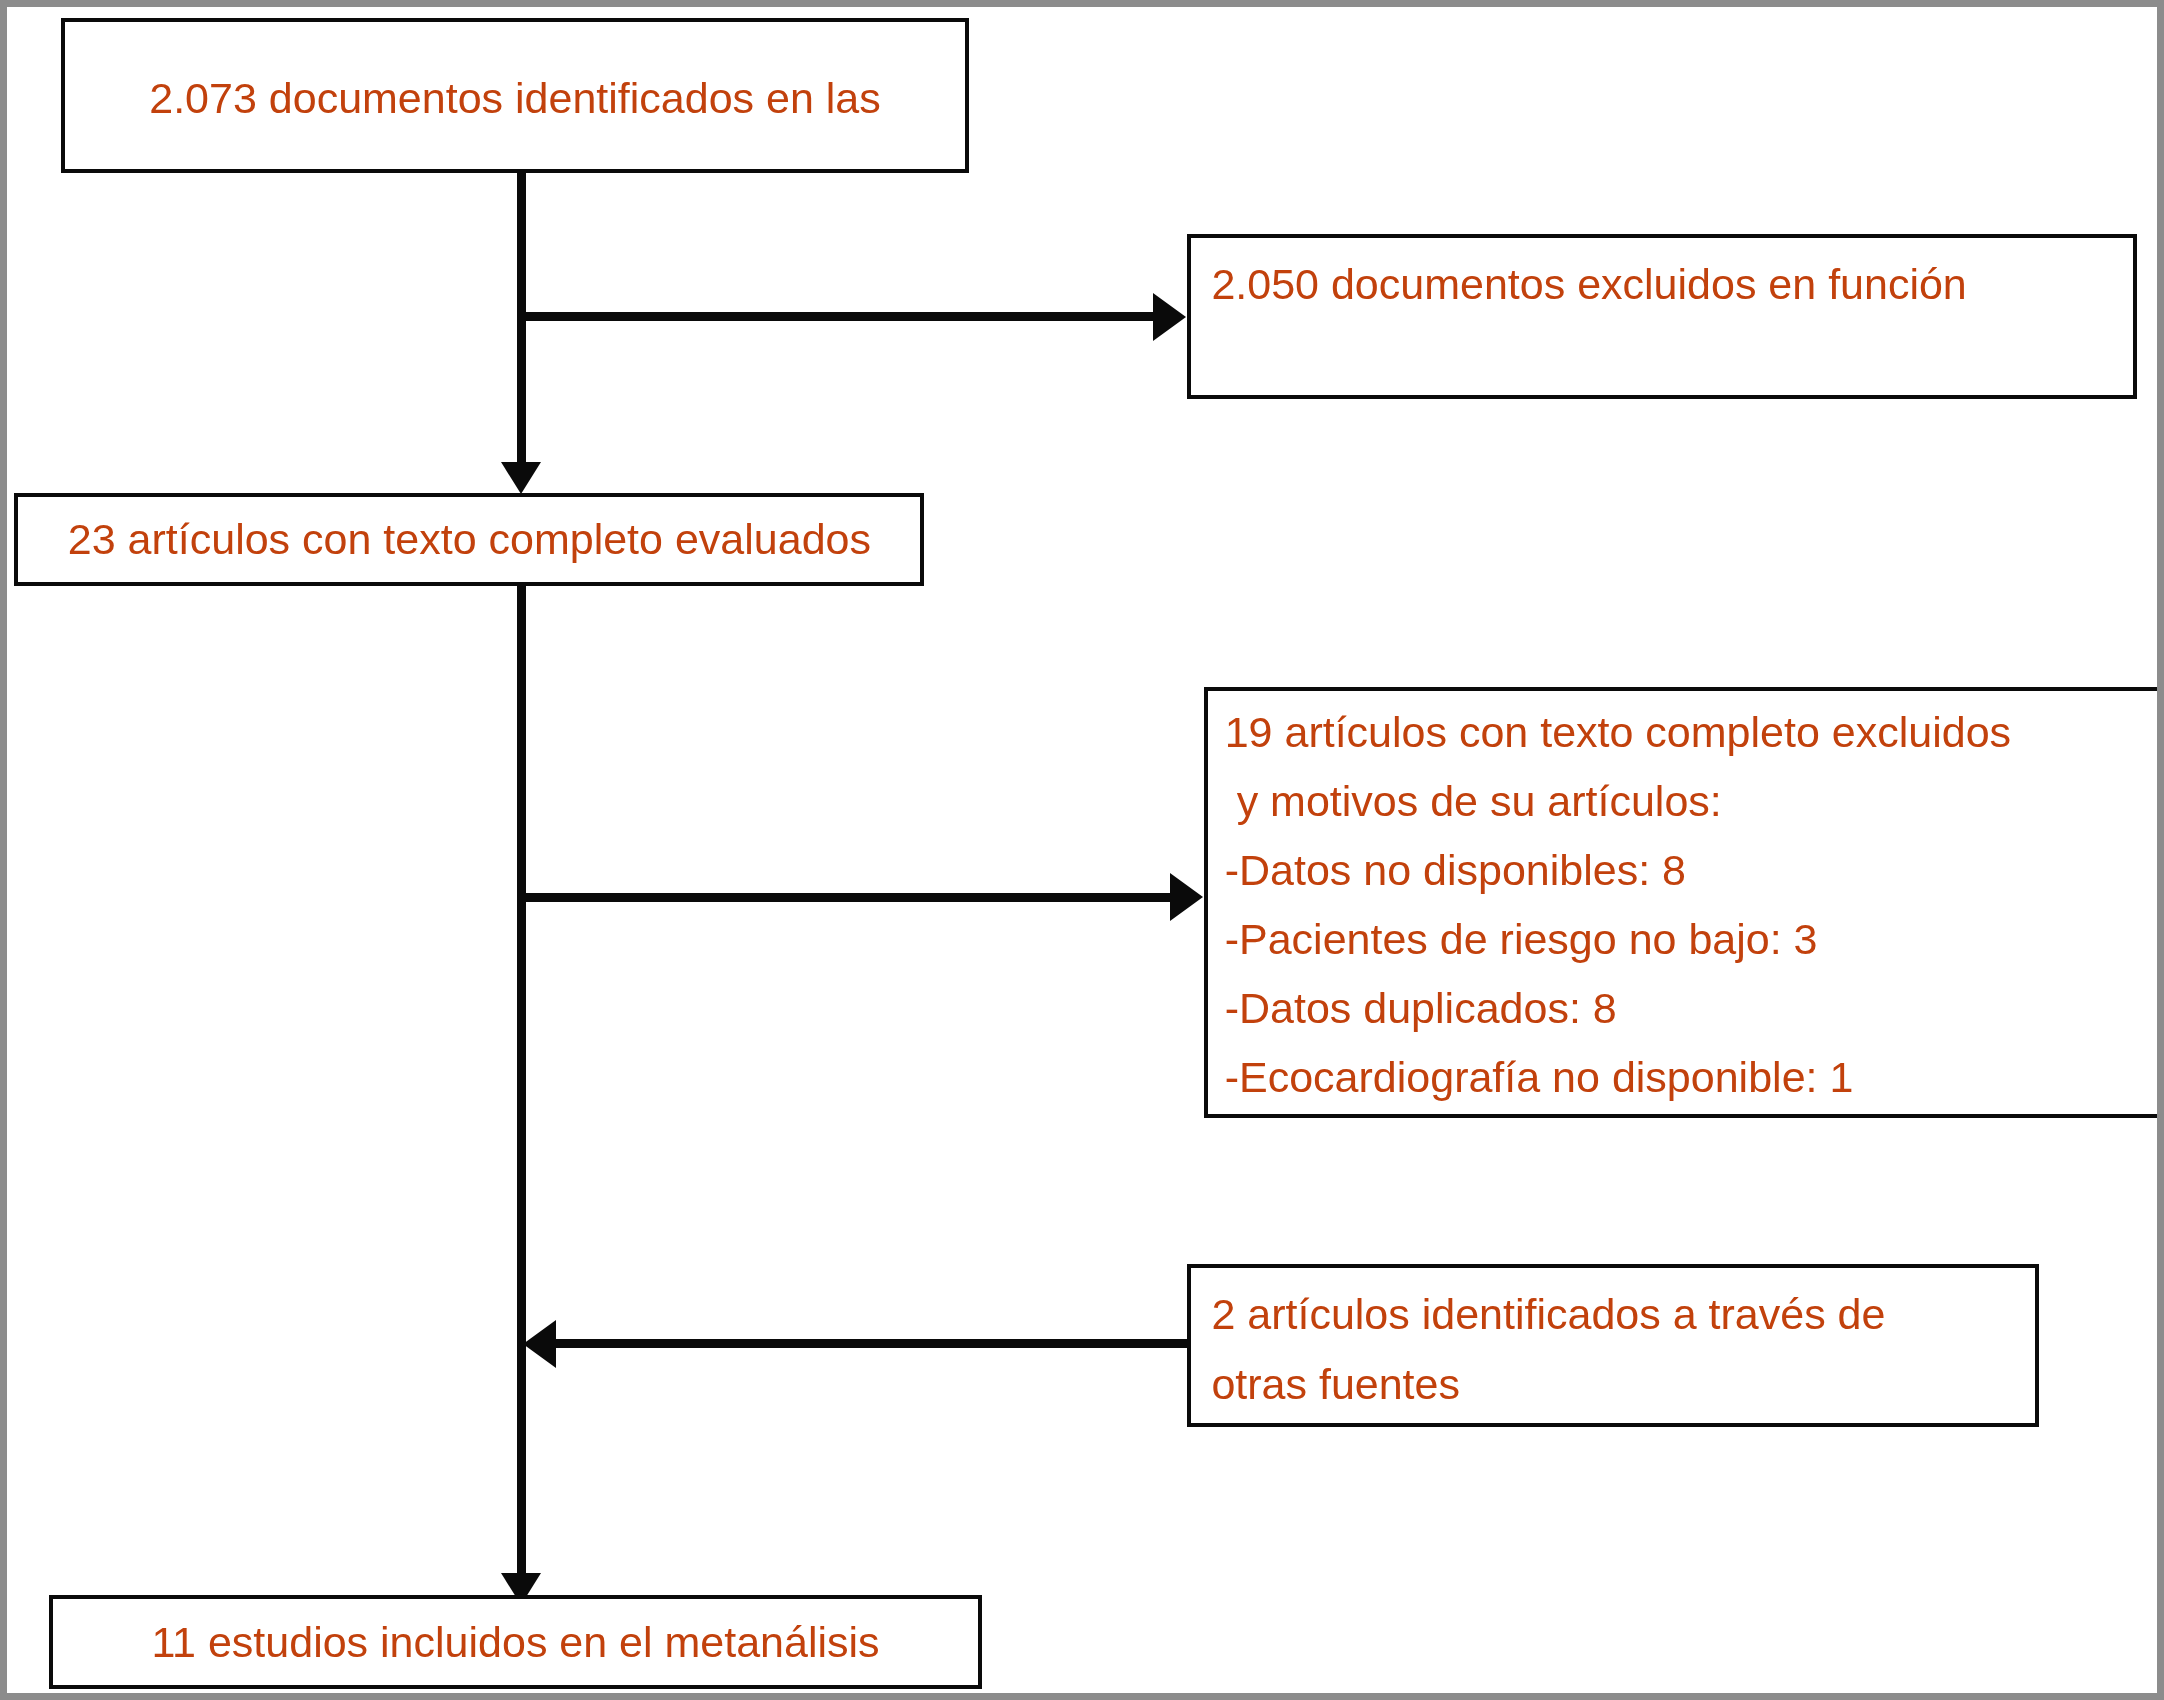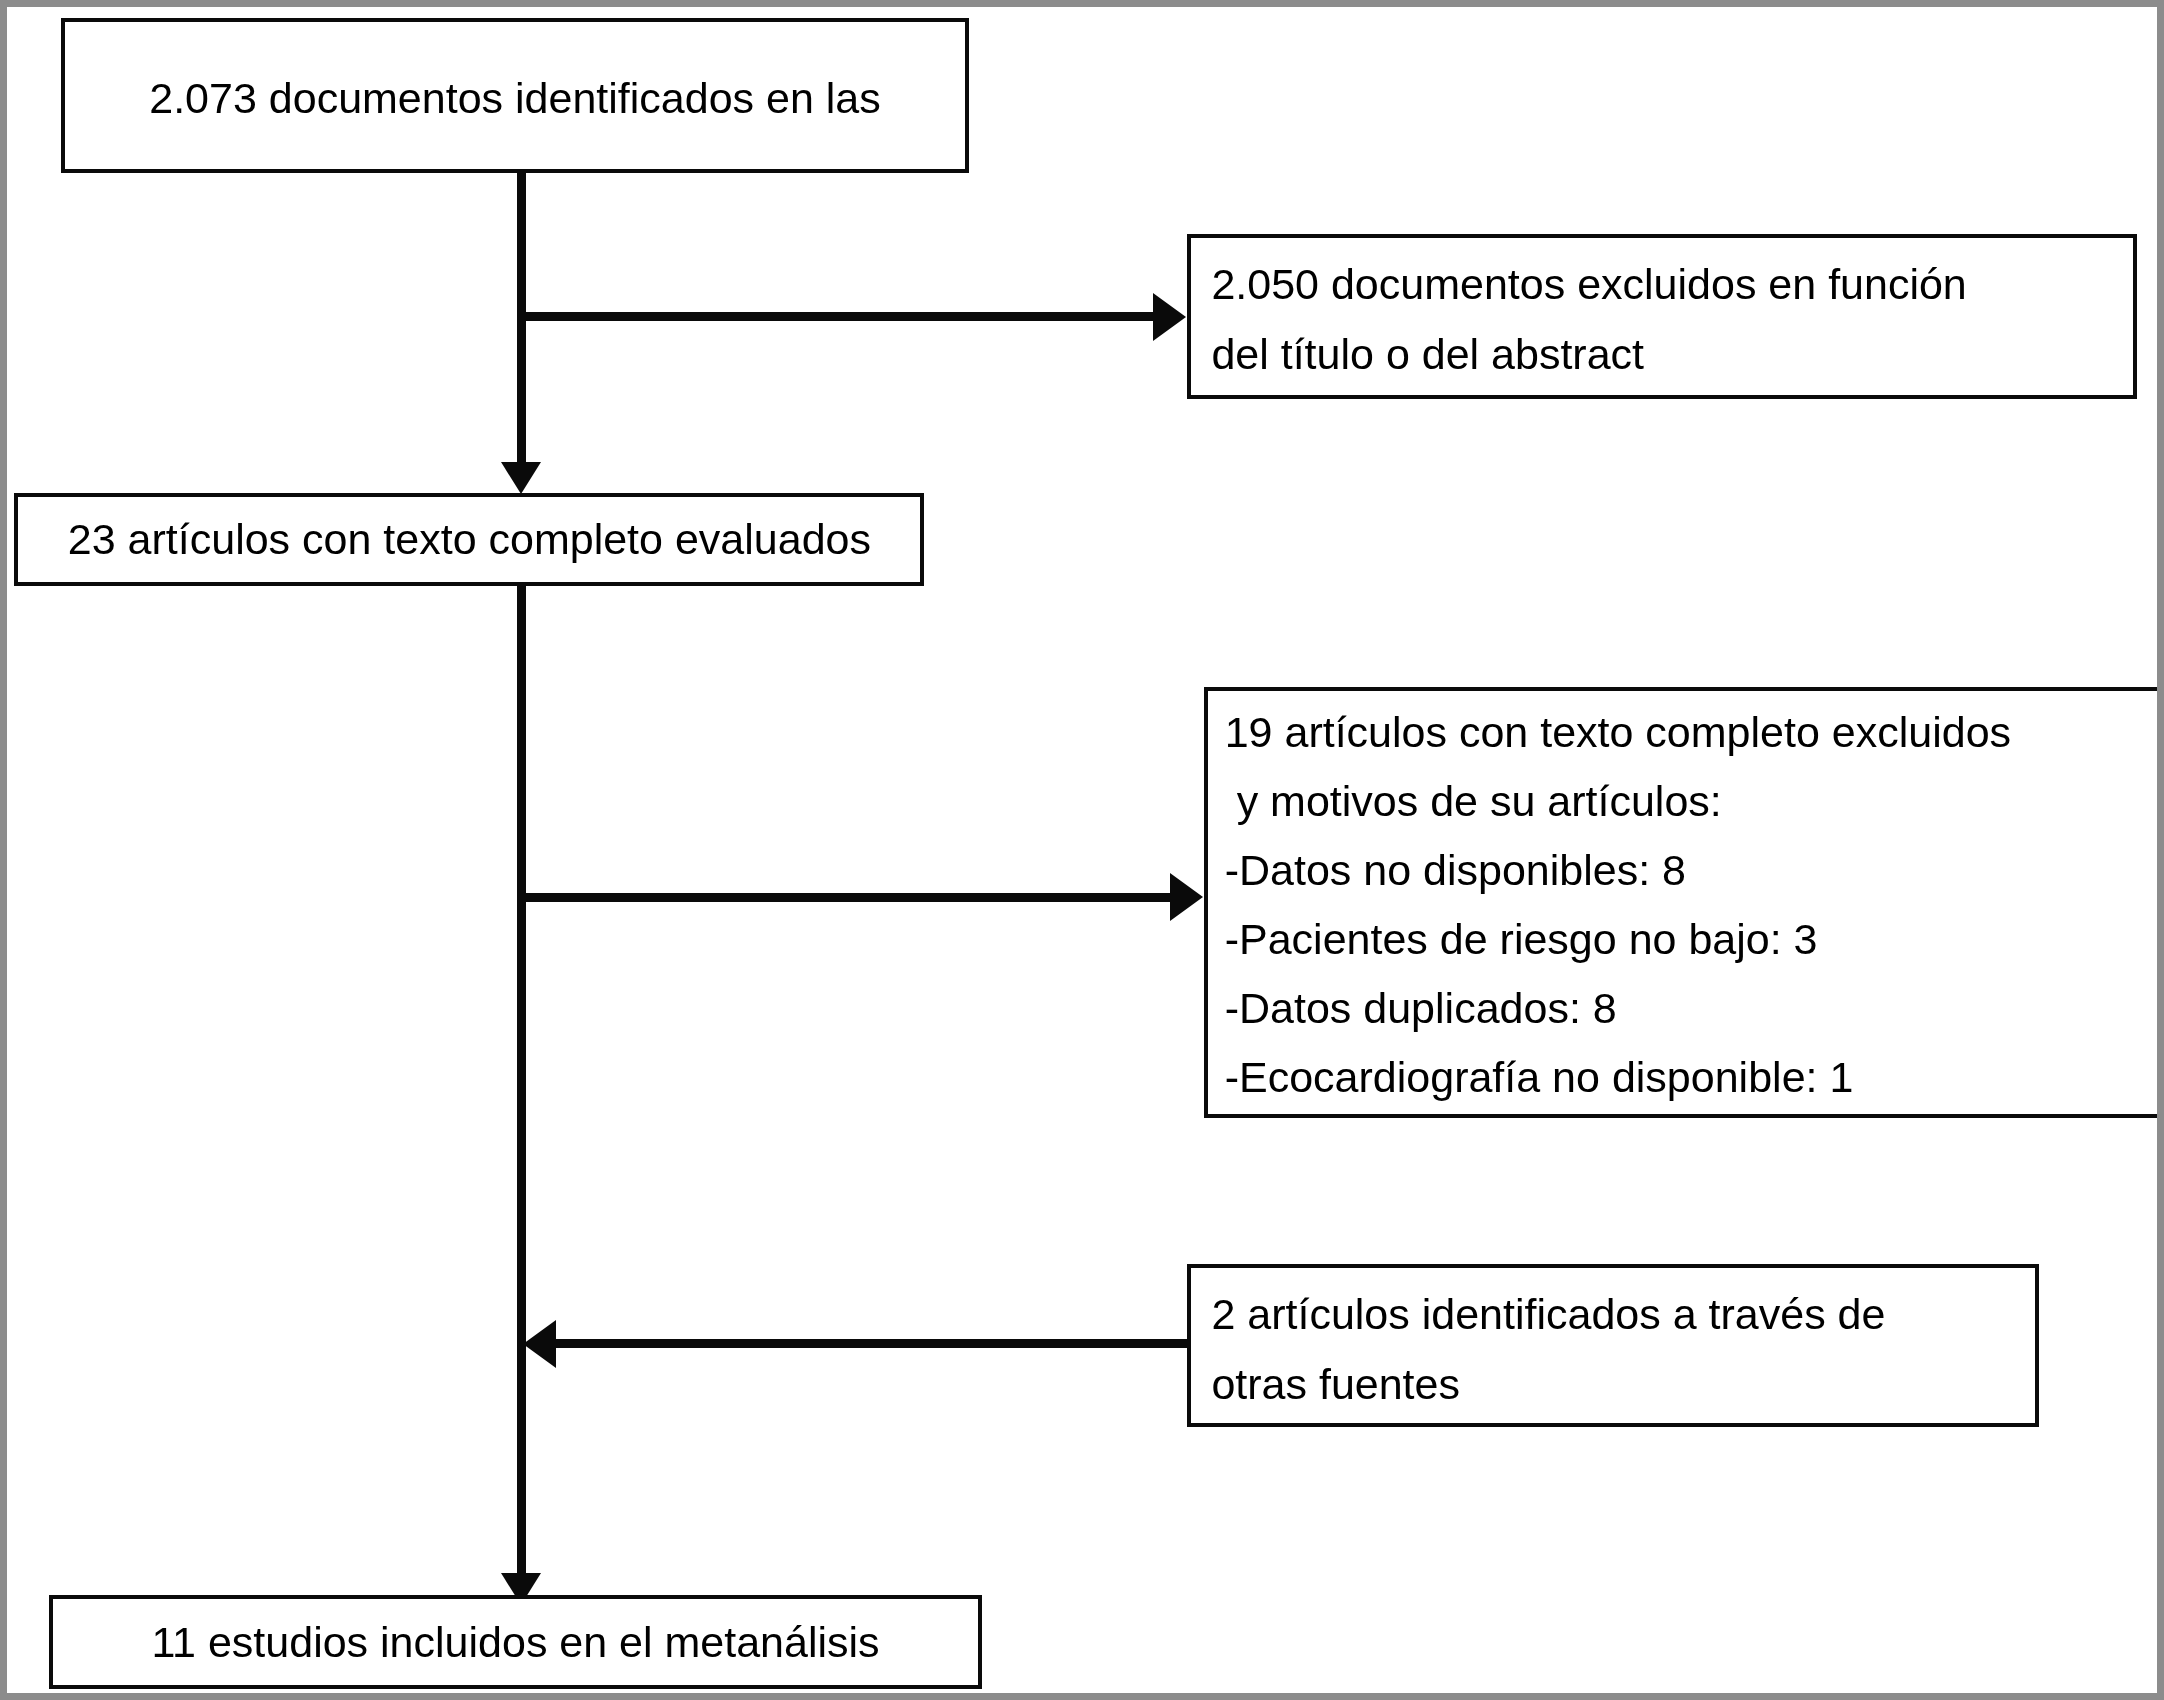--- a/index.html
+++ b/index.html
@@ -9,21 +9,21 @@
   }
   #canvas {
     position: relative;
     width: 2164px;
     height: 1700px;
     background: #ffffff;
     border: 7.4px solid #8c8c8c;
     box-sizing: border-box;
     overflow: hidden;
     font-family: "Liberation Sans", sans-serif;
-    color: #000000;
+    color: #c2410c;
   }
   .box {
     position: absolute;
     background: #ffffff;
     border: 4.6px solid #0a0a0a;
     box-sizing: border-box;
     font-size: 43px;
     letter-spacing: 0px;
   }
   .box .line { white-space: pre; }
@@ -78,21 +78,20 @@
   <div class="arrowhead ah-right" id="arrowhead-right-1"></div>
   <div class="arrowhead ah-right" id="arrowhead-right-2"></div>
   <div class="arrowhead ah-left" id="arrowhead-left-1"></div>
 
   <div class="box center-text" id="box-identified">
     <div class="line">2.073 documentos identificados en las</div>
   </div>
 
   <div class="box" id="box-excluded">
     <div class="line">2.050 documentos excluidos en función</div>
-    <div class="line">del título o del abstract</div>
   </div>
 
   <div class="box center-text" id="box-fulltext">
     <div class="line">23 artículos con texto completo evaluados</div>
   </div>
 
   <div class="box" id="box-reasons">
     <div class="line">19 artículos con texto completo excluidos</div>
     <div class="line"> y motivos de su artículos:</div>
     <div class="line">-Datos no disponibles: 8</div>

